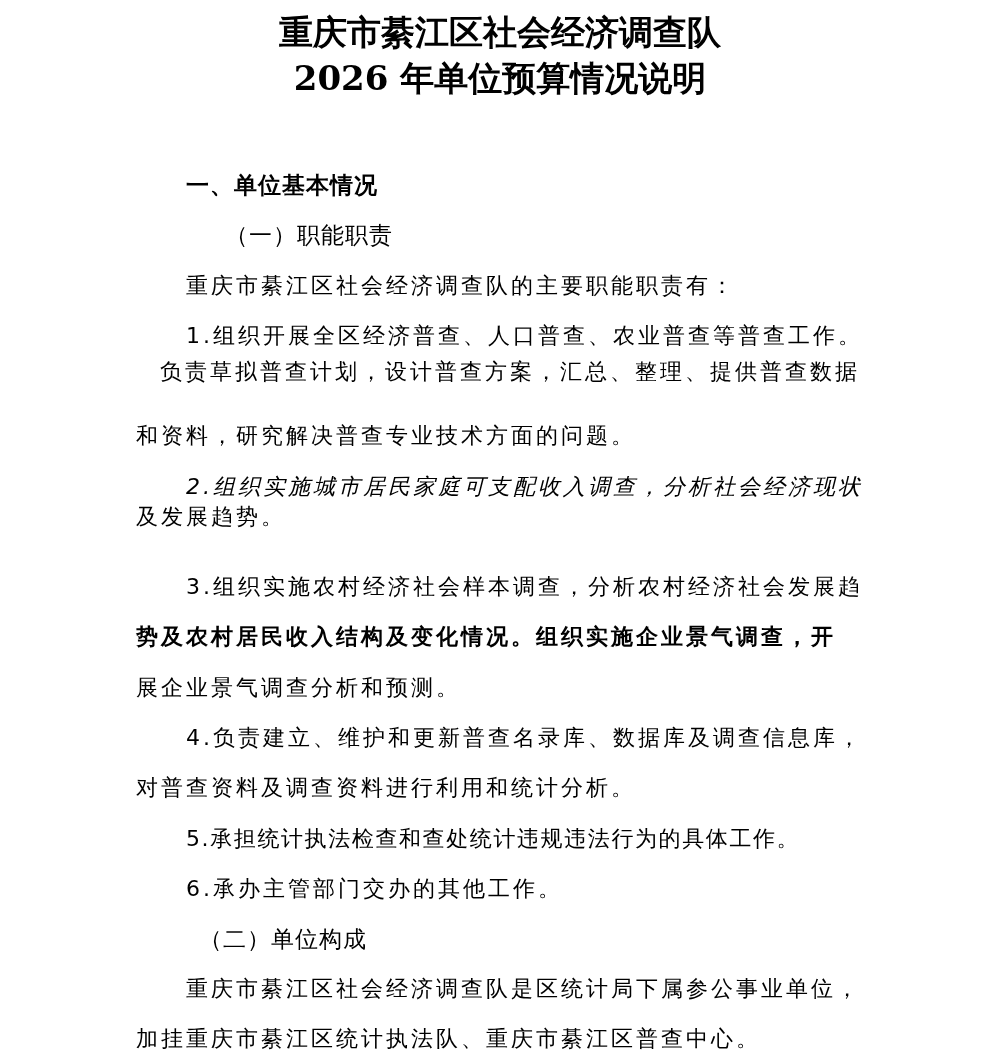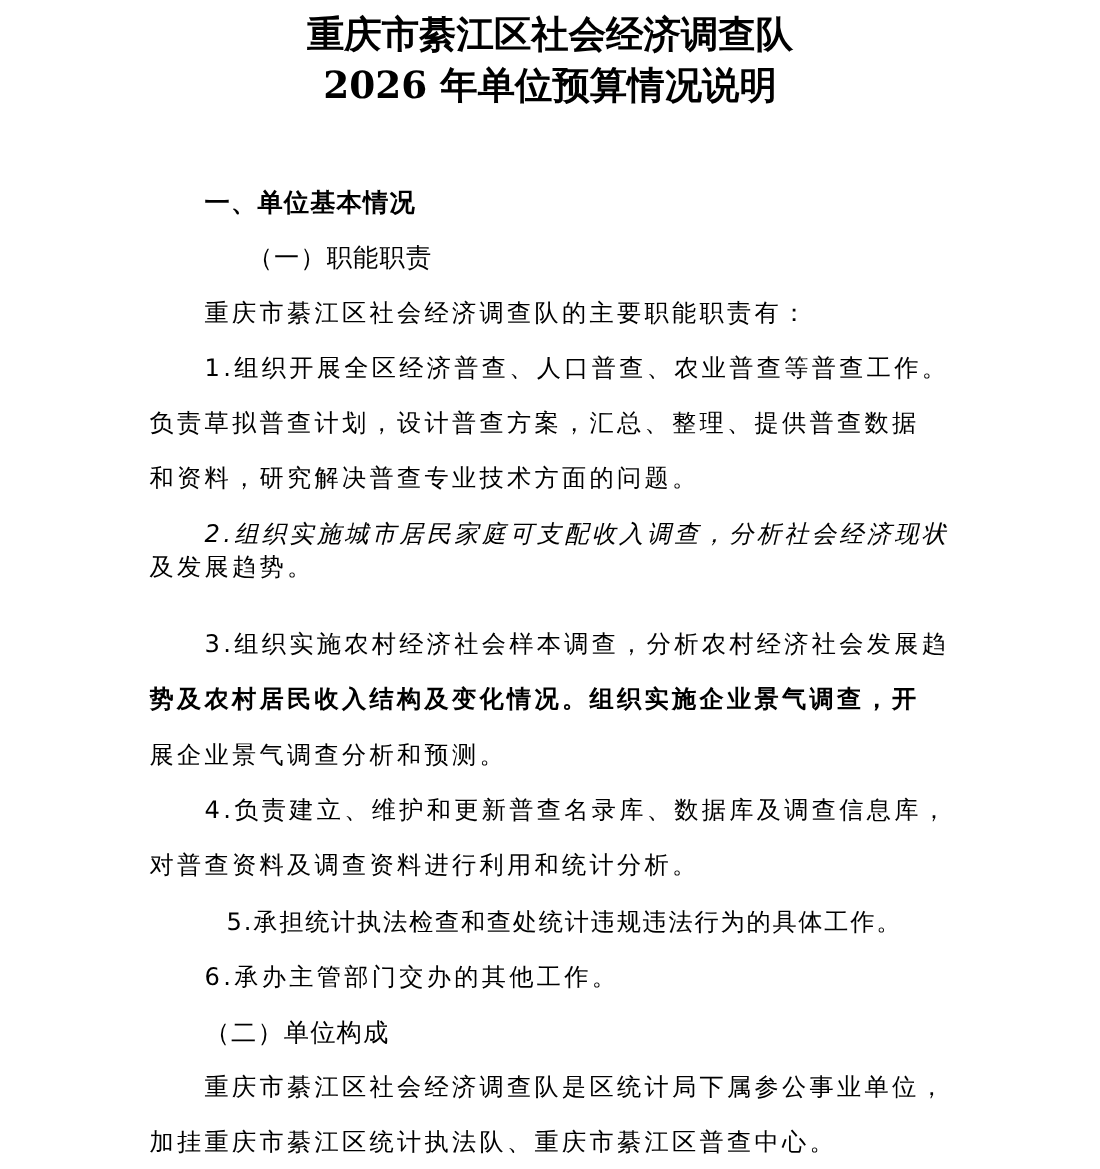--- a/index.html
+++ b/index.html
@@ -53,52 +53,52 @@
   .h2 {
     font-family: "DejaVu Sans", "Liberation Sans", sans-serif;
     font-size: 23px;
     letter-spacing: 1px;
   }
   .body-text {
     font-family: "DejaVu Sans", "Liberation Sans", sans-serif;
     font-size: 22px;
     letter-spacing: 3px;
   }
-  .tight { letter-spacing: 1.6px; margin-left: 20px; }
+  .tight { letter-spacing: 1.6px; }
 </style>
 </head>
 <body>
 
 <div class="page">
 
   <h1 class="doc-title title-line-1">重庆市綦江区社会经济调查队</h1>
   <h1 class="doc-title title-line-2">2026 年单位预算情况说明</h1>
 
   <div class="line indent h1" style="top:170px;">一、单位基本情况</div>
 
   <div class="line indent h2" style="top:220px;margin-left:39px;">（一）职能职责</div>
 
   <div class="line indent body-text" style="top:271px;">重庆市綦江区社会经济调查队的主要职能职责有：</div>
 
   <div class="line indent body-text" style="top:321px;">1.组织开展全区经济普查、人口普查、农业普查等普查工作。</div>
-  <div class="line body-text" style="top:371px;">负责草拟普查计划，设计普查方案，汇总、整理、提供普查数据</div>
+  <div class="line body-text" style="top:357px;margin-left:24px;">负责草拟普查计划，设计普查方案，汇总、整理、提供普查数据</div>
   <div class="line body-text" style="top:421px;">和资料，研究解决普查专业技术方面的问题。</div>
 
   <div class="line indent body-text" style="top:472px;font-style:italic;">2.组织实施城市居民家庭可支配收入调查，分析社会经济现状</div>
   <div class="line body-text" style="top:502px;">及发展趋势。</div>
 
   <div class="line indent body-text" style="top:572px;">3.组织实施农村经济社会样本调查，分析农村经济社会发展趋</div>
   <div class="line body-text" style="top:622px;font-weight:bold;">势及农村居民收入结构及变化情况。组织实施企业景气调查，开</div>
   <div class="line body-text" style="top:673px;">展企业景气调查分析和预测。</div>
 
   <div class="line indent body-text" style="top:723px;">4.负责建立、维护和更新普查名录库、数据库及调查信息库，</div>
   <div class="line body-text" style="top:773px;">对普查资料及调查资料进行利用和统计分析。</div>
 
   <div class="line indent body-text tight" style="top:824px;">5.承担统计执法检查和查处统计违规违法行为的具体工作。</div>
 
   <div class="line indent body-text" style="top:874px;">6.承办主管部门交办的其他工作。</div>
 
-  <div class="line indent h2" style="top:924px;">（二）单位构成</div>
+  <div class="line indent h2" style="top:924px;margin-left:13px;">（二）单位构成</div>
 
   <div class="line indent body-text" style="top:974px;">重庆市綦江区社会经济调查队是区统计局下属参公事业单位，</div>
   <div class="line body-text" style="top:1024px;">加挂重庆市綦江区统计执法队、重庆市綦江区普查中心。</div>
 
 </div>
 
 </body></html>

